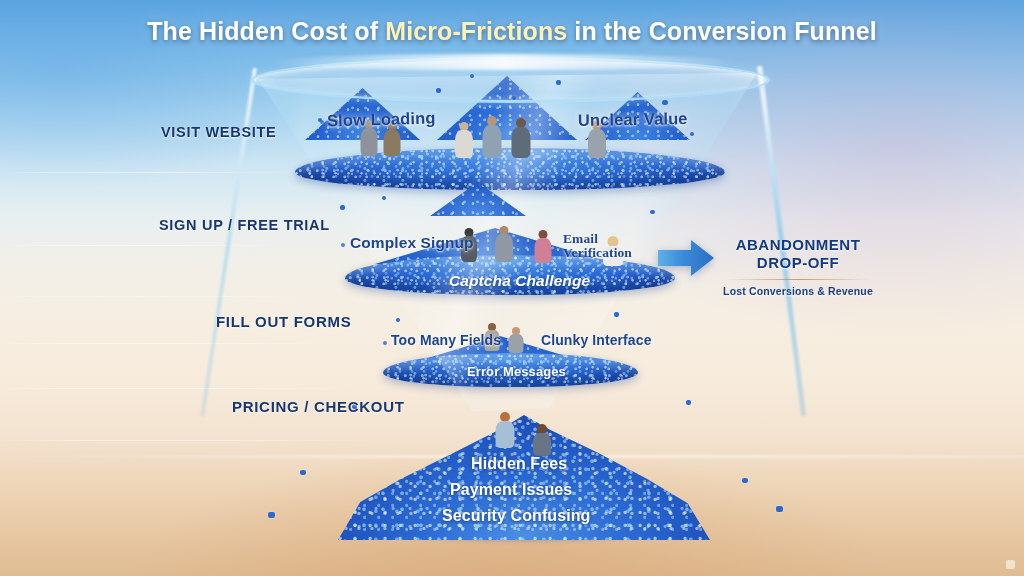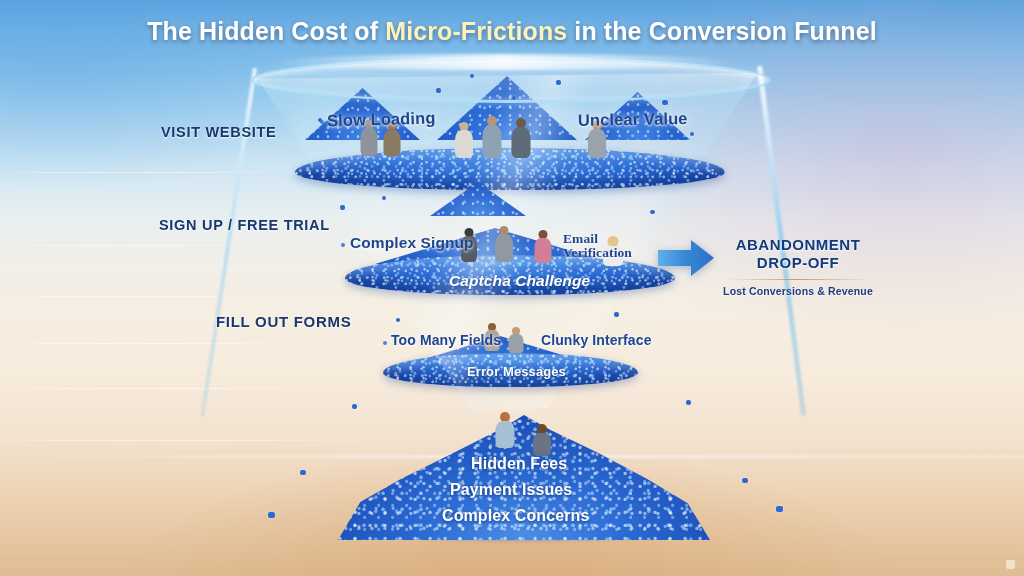--- a/index.html
+++ b/index.html
@@ -308,25 +308,26 @@
   <div class="frlabel dark" style="left:563px;top:232px;font-size:13.5px;width:62px;white-space:normal;line-height:1.05;font-family:Liberation Serif, serif;">Email Verification</div>
   <div class="frlabel light" style="left:449px;top:272px;font-size:15.5px;font-style:italic;">Captcha Challenge</div>
 
   <div class="dot" style="left:383px;top:341px;"></div>
   <div class="frlabel dark" style="left:391px;top:332px;font-size:14px;">Too Many Fields</div>
   <div class="frlabel dark" style="left:541px;top:332px;font-size:14px;">Clunky Interface</div>
   <div class="frlabel light" style="left:459px;top:364px;font-size:13px;margin-left:8px;">Error Messages</div>
 
   <div class="frlabel light" style="left:471px;top:455px;font-size:16px;">Hidden Fees</div>
   <div class="frlabel light" style="left:450px;top:481px;font-size:16px;">Payment Issues</div>
-  <div class="frlabel light" style="left:442px;top:507px;font-size:16px;">Complex Concerns</div>
+  <div class="frlabel light" style="left:442px;top:507px;font-size:16px;">Security Confusing</div>
 
   <div class="stage" style="left:161px;top:124px;">VISIT WEBSITE</div>
   <div class="stage" style="left:159px;top:217px;">SIGN UP / FREE TRIAL</div>
   <div class="stage" style="left:216px;top:313px;font-size:15px;">FILL OUT FORMS</div>
+  <div class="stage" style="left:232px;top:398px;font-size:15px;">PRICING / CHECKOUT</div>
 
   <div id="arrow">
     <svg width="56" height="38" viewBox="0 0 56 38">
       <defs>
         <linearGradient id="ag" x1="0" y1="0" x2="1" y2="0">
           <stop offset="0" stop-color="#5fb0e8"></stop>
           <stop offset="0.45" stop-color="#3a8ad8"></stop>
           <stop offset="1" stop-color="#2a6fc4"></stop>
         </linearGradient>
       </defs>

